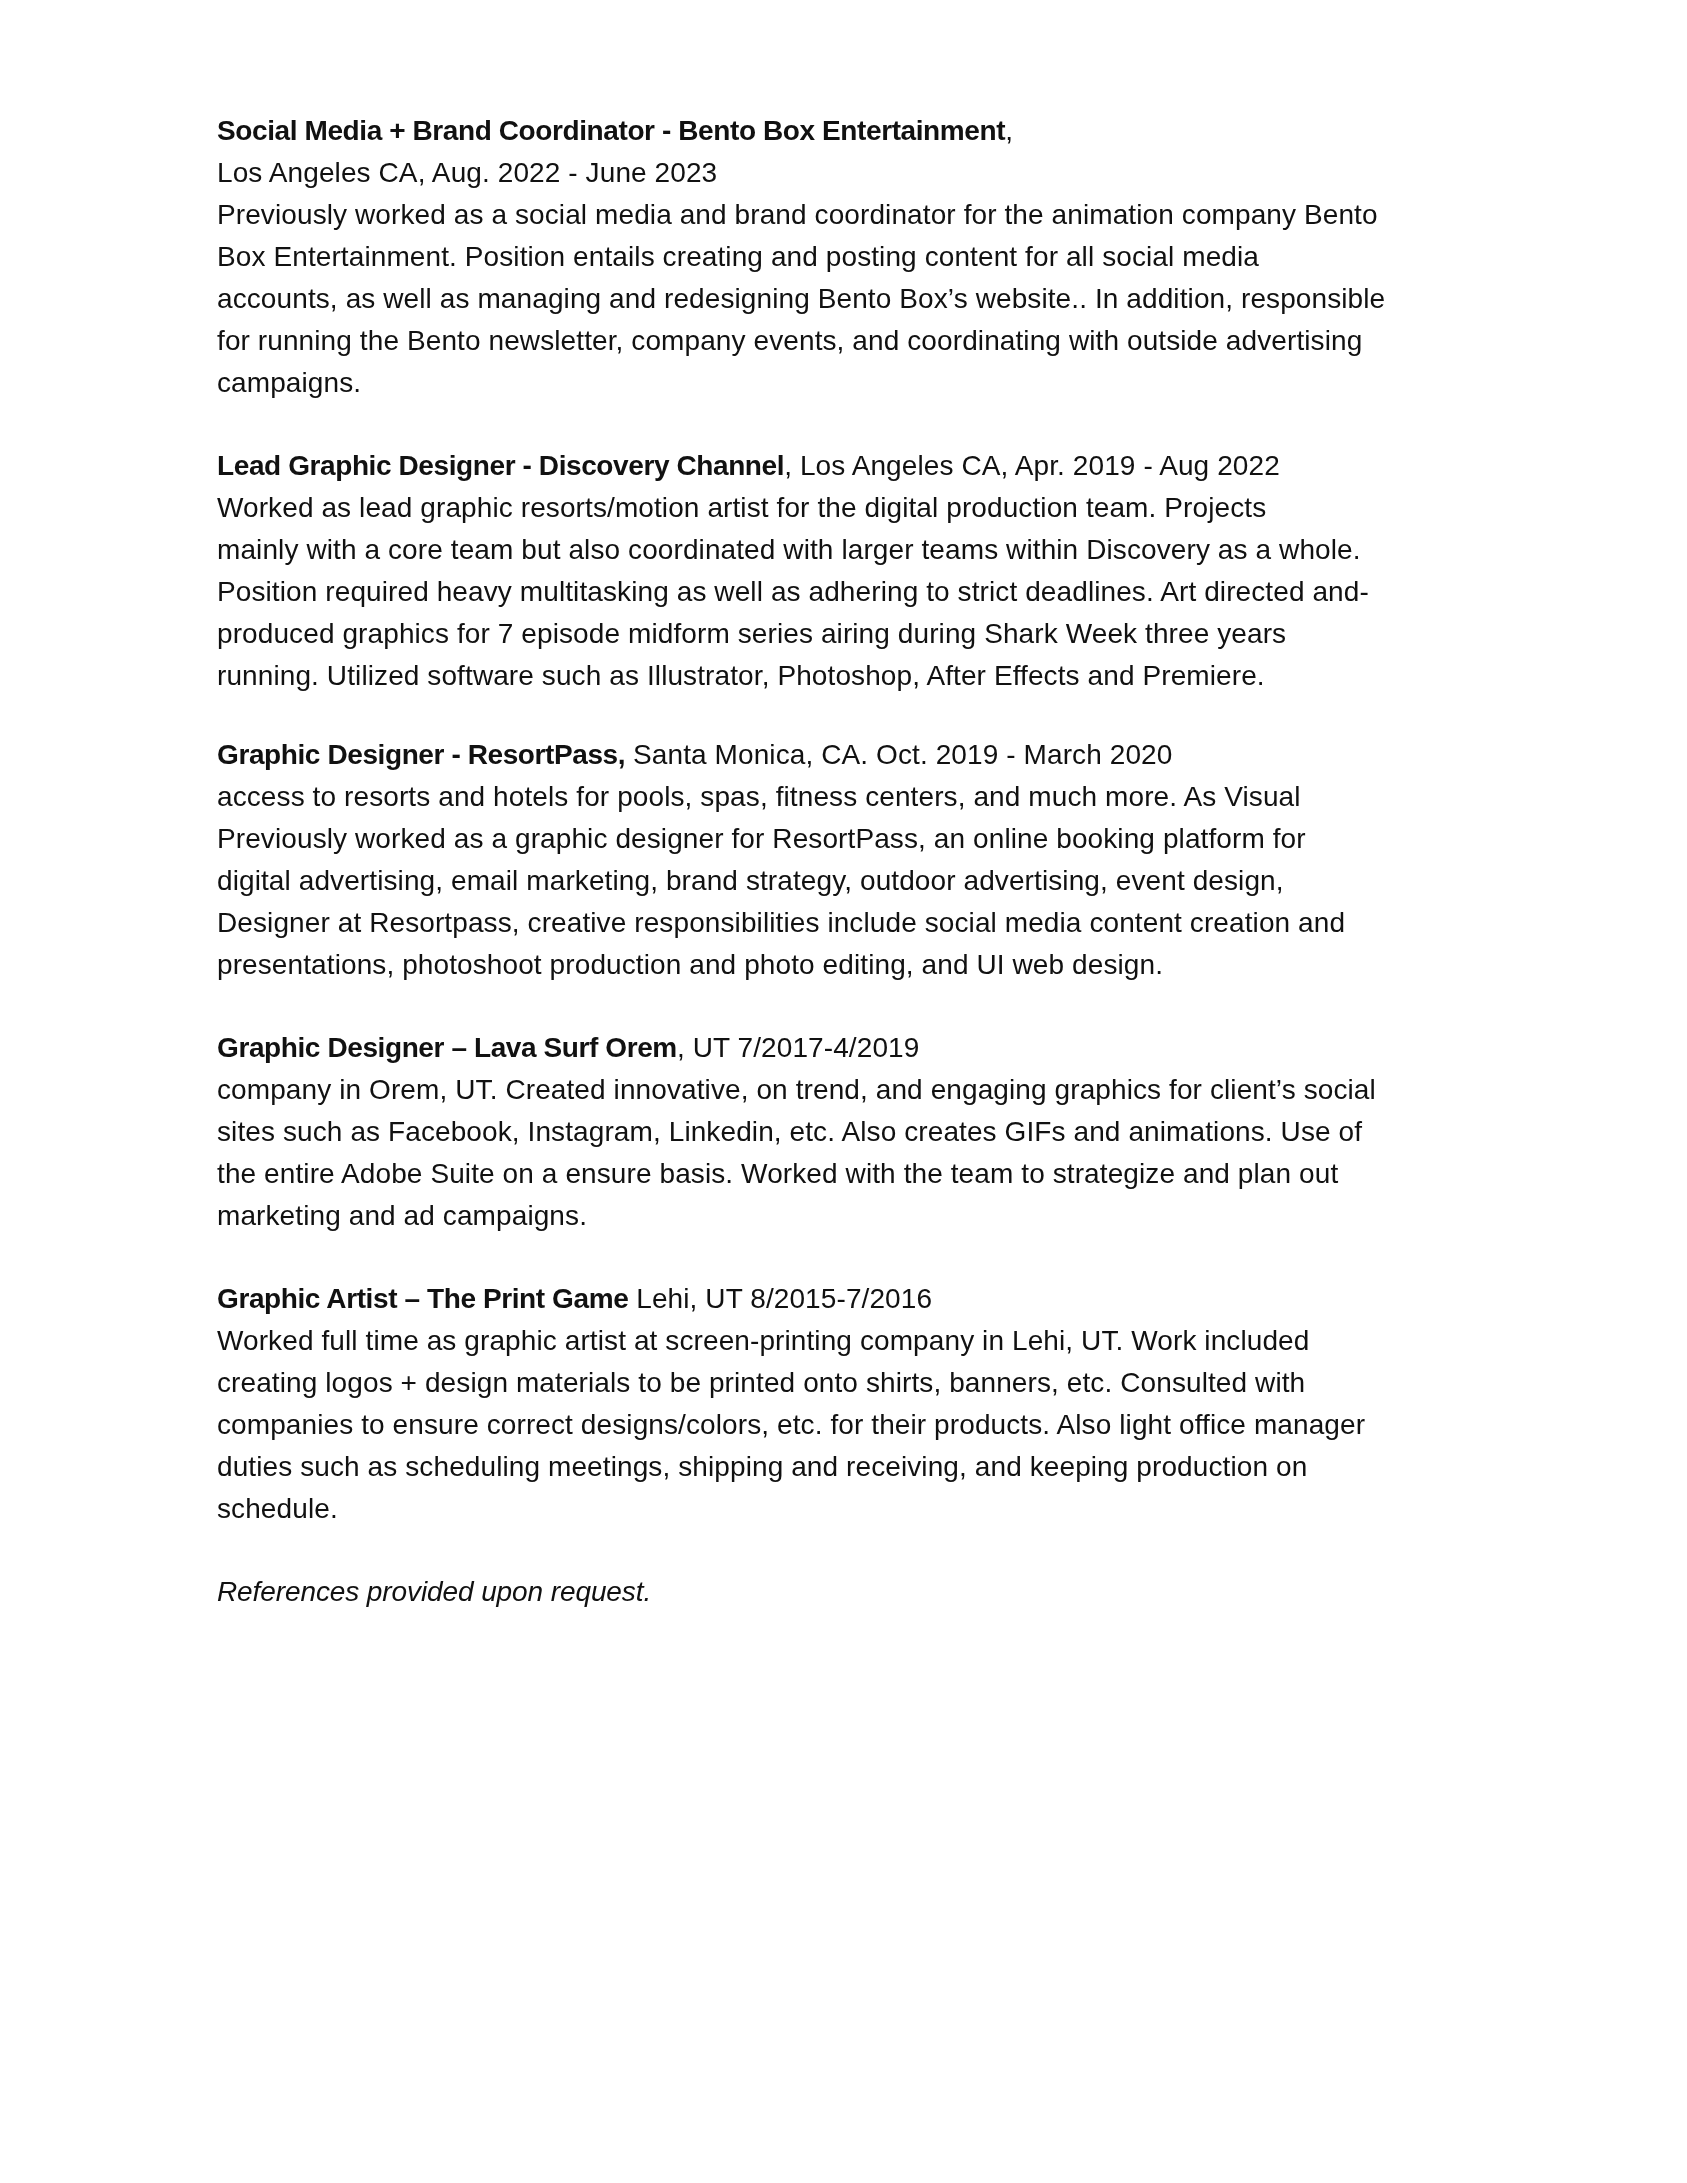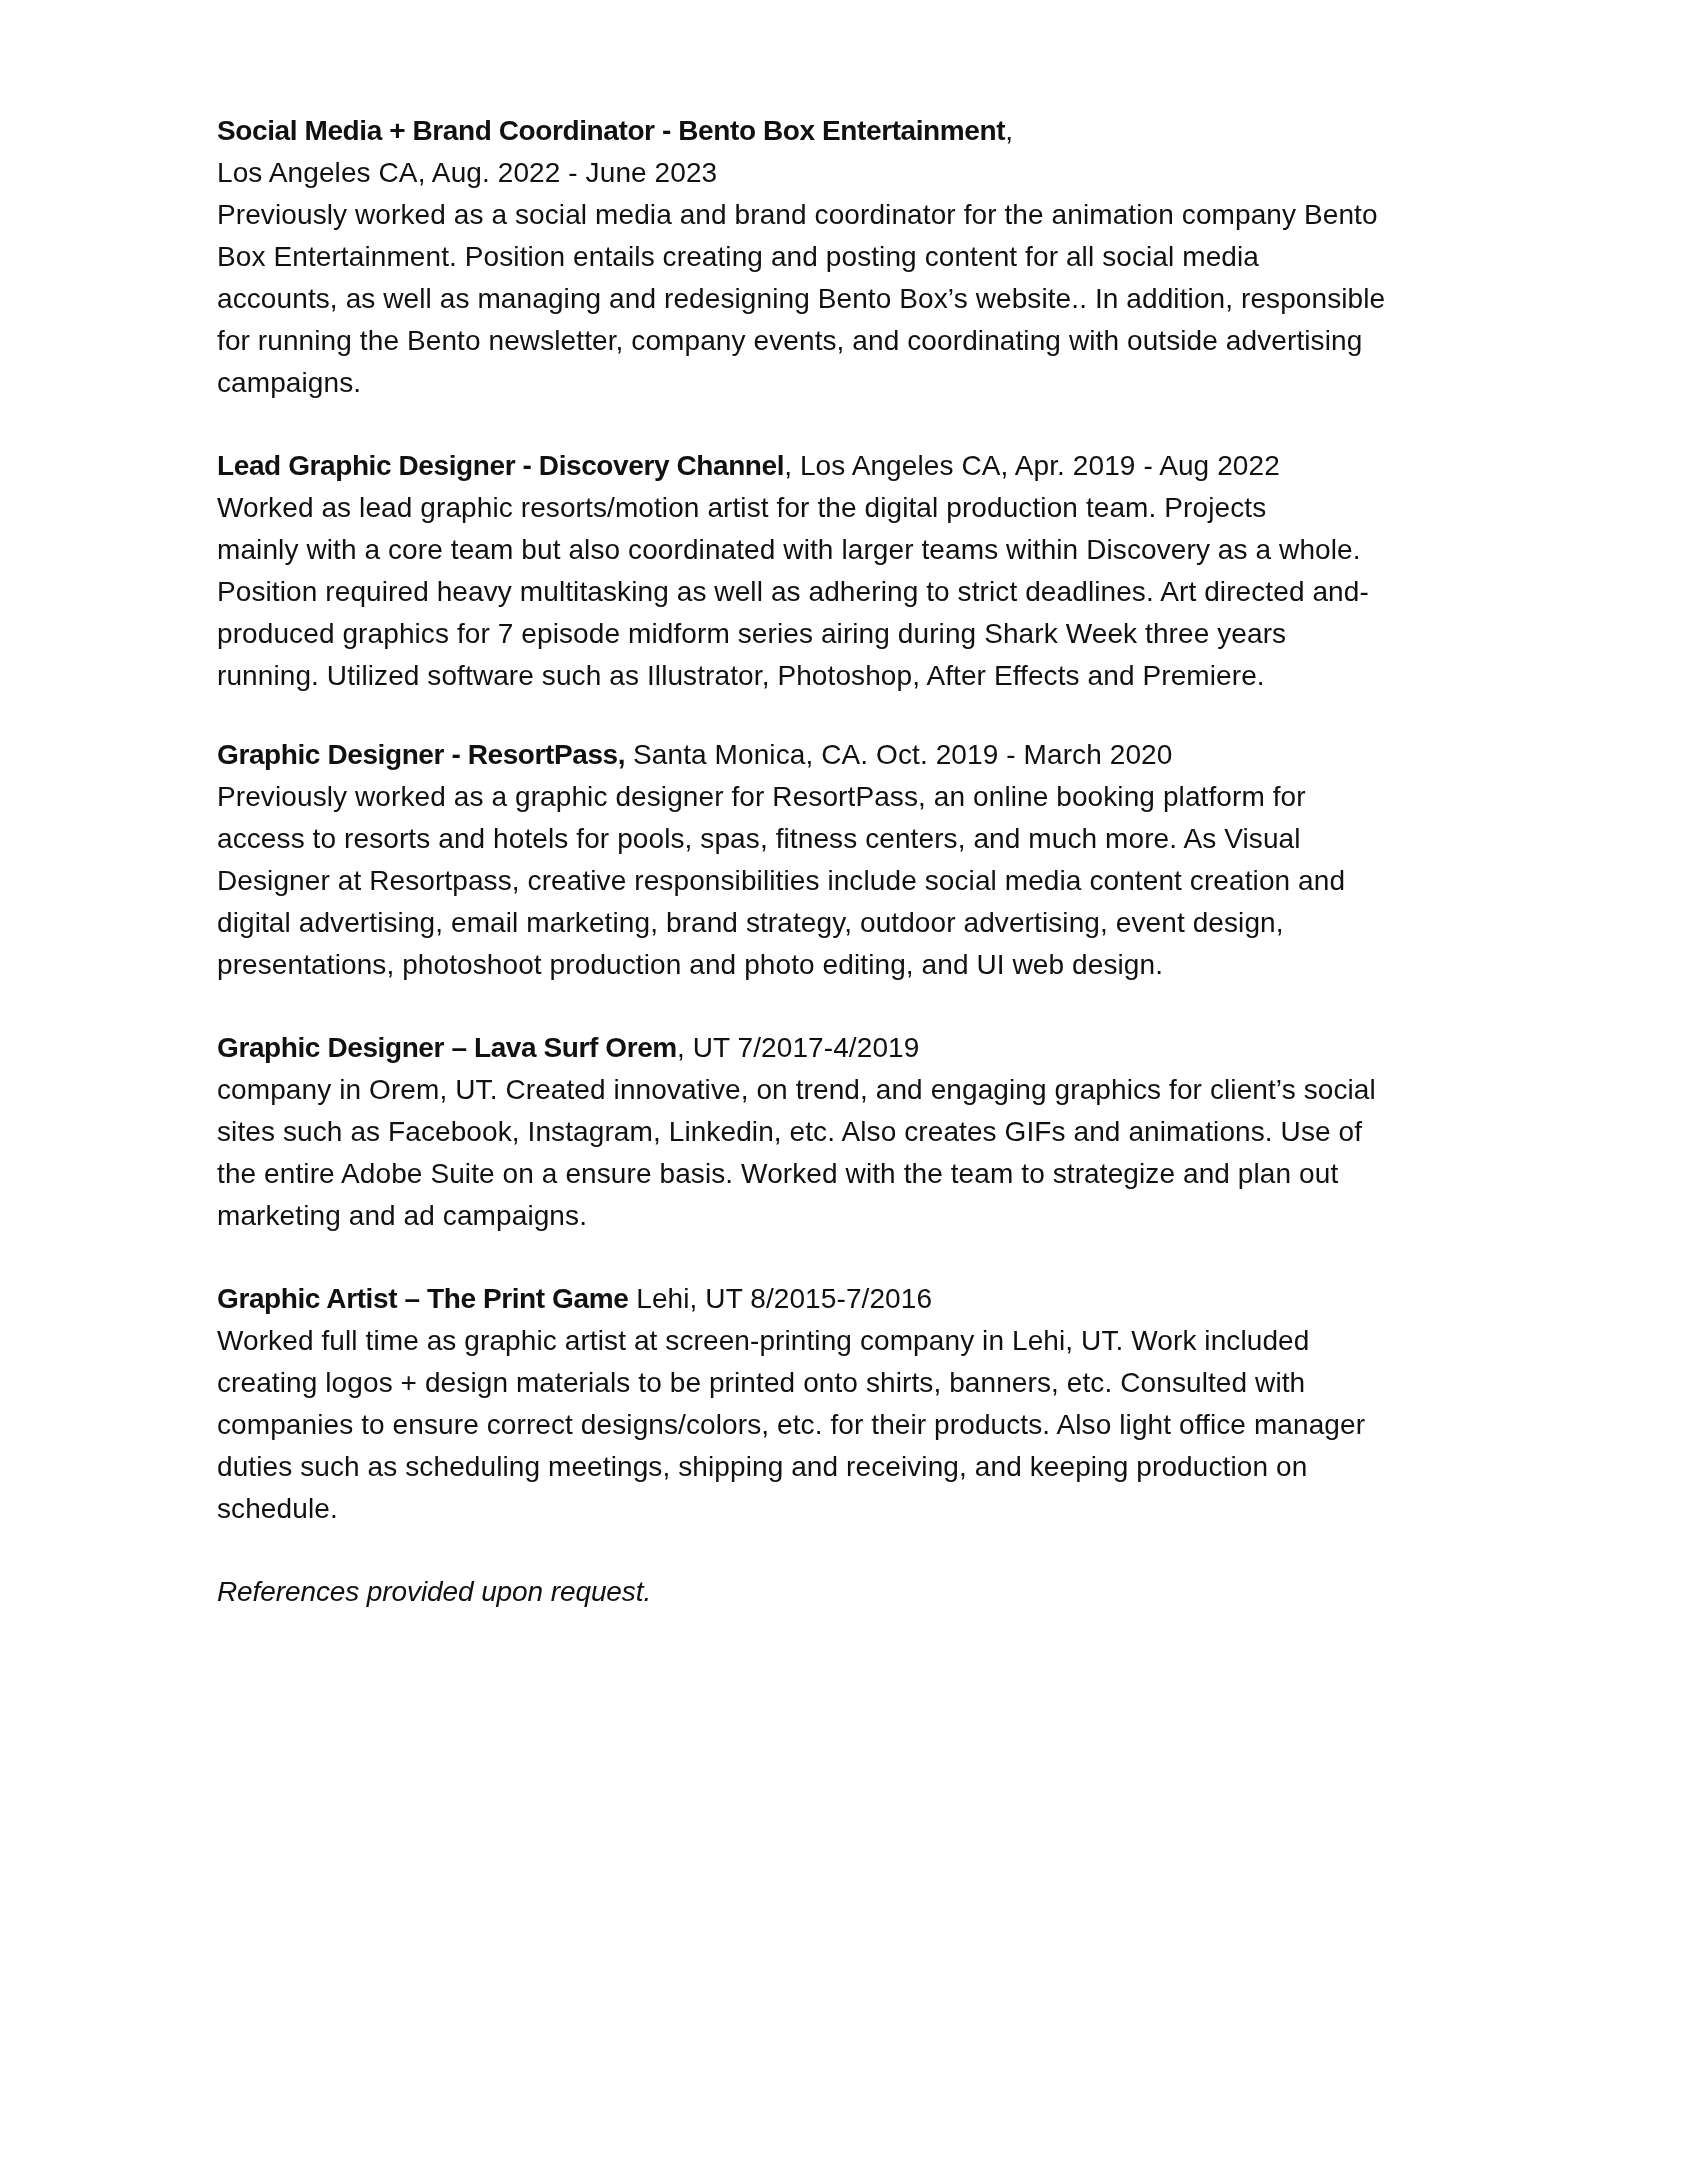--- a/index.html
+++ b/index.html
@@ -41,24 +41,24 @@
       <span class="line"><span class="title">Lead Graphic Designer - Discovery Channel</span><span class="meta">, Los Angeles CA, Apr. 2019 - Aug 2022</span></span>
       <span class="line">Worked as lead graphic resorts/motion artist for the digital production team. Projects</span>
       <span class="line">mainly with a core team but also coordinated with larger teams within Discovery as a whole.</span>
       <span class="line">Position required heavy multitasking as well as adhering to strict deadlines. Art directed and-</span>
       <span class="line">produced graphics for 7 episode midform series airing during Shark Week three years</span>
       <span class="line">running. Utilized software such as Illustrator, Photoshop, After Effects and Premiere.</span>
     </div>
 
     <div class="entry">
       <span class="line"><span class="title">Graphic Designer - ResortPass,</span><span class="meta"> Santa Monica, CA. Oct. 2019 - March 2020</span></span>
+      <span class="line">access to resorts and hotels for pools, spas, fitness centers, and much more. As Visual</span>
       <span class="line">Previously worked as a graphic designer for ResortPass, an online booking platform for</span>
-      <span class="line">access to resorts and hotels for pools, spas, fitness centers, and much more. As Visual</span>
+      <span class="line">digital advertising, email marketing, brand strategy, outdoor advertising, event design,</span>
       <span class="line">Designer at Resortpass, creative responsibilities include social media content creation and</span>
-      <span class="line">digital advertising, email marketing, brand strategy, outdoor advertising, event design,</span>
       <span class="line">presentations, photoshoot production and photo editing, and UI web design.</span>
     </div>
 
     <div class="entry">
       <span class="line"><span class="title">Graphic Designer – Lava Surf Orem</span><span class="meta">, UT 7/2017-4/2019</span></span>
       <span class="line">company in Orem, UT. Created innovative, on trend, and engaging graphics for client’s social</span>
       <span class="line">sites such as Facebook, Instagram, Linkedin, etc. Also creates GIFs and animations. Use of</span>
       <span class="line">the entire Adobe Suite on a ensure basis. Worked with the team to strategize and plan out</span>
       <span class="line">marketing and ad campaigns.</span>
     </div>

